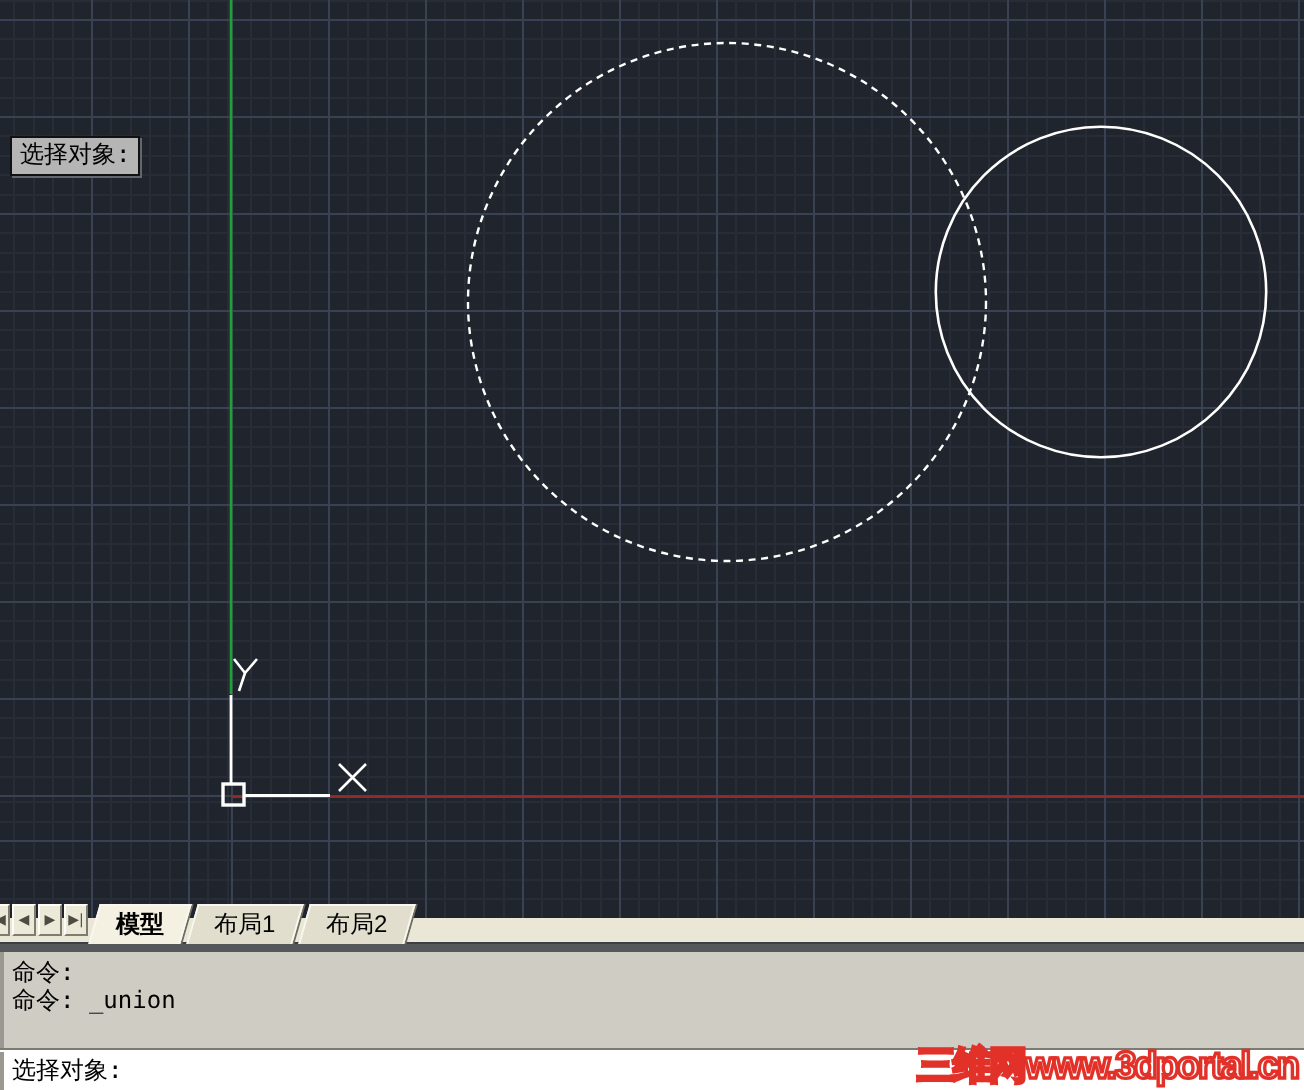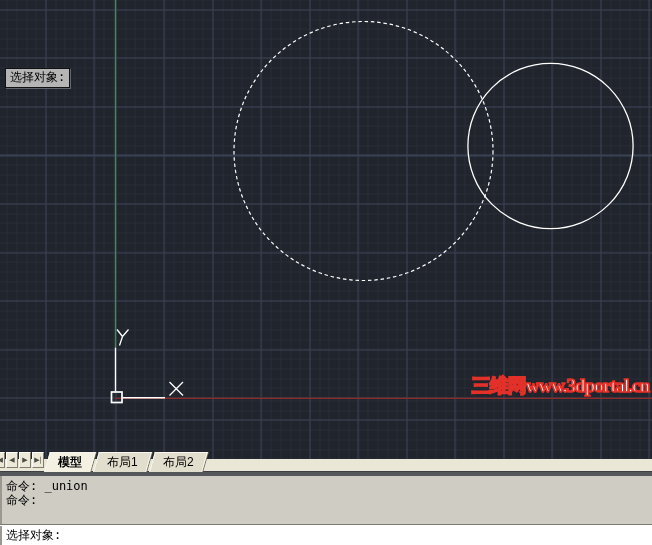--- a/index.html
+++ b/index.html
@@ -1,17 +1,17 @@
 <!DOCTYPE html>
 <html><head>
 <meta charset="utf-8">
 <style>
   html,body{margin:0;padding:0;}
   body{width:652px;height:545px;overflow:hidden;font-family:"Liberation Sans",sans-serif;background:#000;}
-  .app{position:relative;width:652px;height:398px;background:#20242c;}
+  .app{position:relative;width:652px;height:545px;background:#20242c;}
 
   
   .canvas{
     position:absolute;left:0;top:0;width:652px;height:459px;
     background-color:#20242c;
     background-image:
       repeating-linear-gradient(90deg,#3a4153 0px,#3a4153 1px,transparent 1px,transparent 48.5px),
       repeating-linear-gradient(0deg,#3a4153 0px,#3a4153 1px,transparent 1px,transparent 48.5px),
       repeating-linear-gradient(90deg,#272c36 0px,#272c36 1px,transparent 1px,transparent 9.7px),
       repeating-linear-gradient(0deg,#272c36 0px,#272c36 1px,transparent 1px,transparent 9.7px);
@@ -66,21 +66,21 @@
   .cmd-input{
     position:absolute;left:0;top:526px;width:652px;height:19px;box-sizing:border-box;
     background:#ffffff;border-left:2px solid #9a9890;
     color:#000;font-family:"DejaVu Sans Mono","Liberation Mono",monospace;
     font-size:12px;line-height:15px;padding:2px 0 0 4px;white-space:pre;
   }
 
   
   .watermark{
     position:absolute;right:3px;bottom:-1px;z-index:9;
-    font-family:Liberation Serif, serif;font-weight:bold;font-size:19px;
+    font-family:Liberation Sans, sans-serif;font-weight:bold;font-size:19px;
     color:#ffffff;-webkit-text-stroke:1.7px #e23128;
     text-shadow:0 0 1px #e23128;
     letter-spacing:-1px;white-space:nowrap;pointer-events:none;
   }
 </style>
 </head>
 <body>
 
 <div class="app">
 
@@ -124,22 +124,22 @@
       <span>布局1</span>
     </div>
     <div class="tab">
       <span>布局2</span>
     </div>
   </div>
 
   <div class="splitter"></div>
 
   <div class="cmd-history">
+    <div>命令:</div>
     <div>命令: _union</div>
-    <div>命令:</div>
   </div>
 
   <div class="cmd-divider"></div>
 
   <div class="cmd-input">选择对象:</div>
 
   <div class="watermark">三维网www.3dportal.cn</div>
 
 </div>
 

